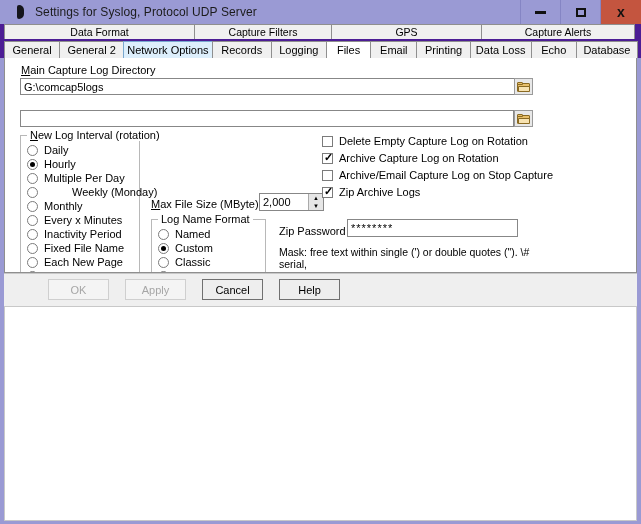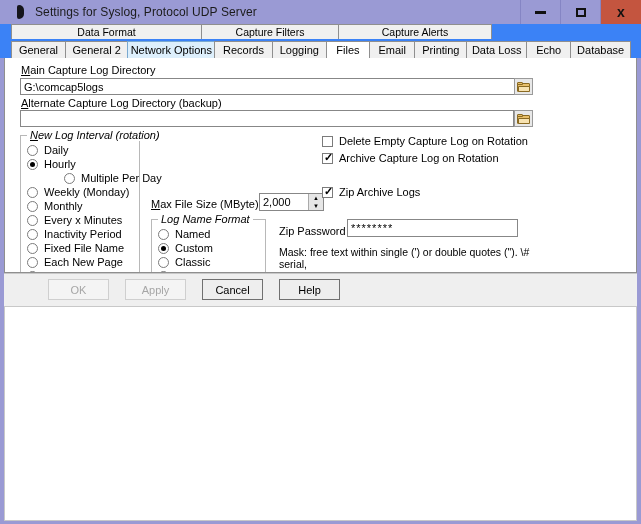--- a/index.html
+++ b/index.html
@@ -46,21 +46,21 @@
   }
   .wc.close{background:#c4553f;width:41px;}
   .wc .min-g{width:11px;height:3px;background:#111;}
   .wc .max-g{width:10px;height:9px;border:2px solid #111;box-sizing:border-box;}
   .wc .close-g{
     font-family:"Liberation Sans",sans-serif;
     font-size:14px;font-weight:bold;color:#111;line-height:1;
   }
   
   .tabs-wrap{
-    flex:0 0 auto;padding:0 11px;background:#3b82f6;
+    flex:0 0 auto;padding:0 4px;background:#4c1d95;
   }
   .tabrow{display:flex;}
   .tabrow.row1{height:15px;}
   .tabrow.row2{height:19px;align-items:flex-end;}
   .tab{
     background:#f0f0f0;
     border:1px solid #8f8f8f;
     border-bottom:none;
     display:flex;align-items:center;justify-content:center;
     font-size:11px;color:#000;
@@ -125,21 +125,20 @@
   .folder .front{
     position:absolute;left:1px;top:4px;width:12px;height:6px;
     background:#f7e2b0;border:1px solid #8a6a22;box-sizing:border-box;
     border-radius:0 0 1px 1px;
   }
   
   .group{
     position:absolute;
     border:1px solid #b8b8b8;
     box-sizing:border-box;
-    font-style:italic;
   }
   .group-title{
     position:absolute;background:#fff;padding:0 3px;
     font-size:11px;top:-7px;left:6px;white-space:nowrap;
   }
   .radio-row,.check-row{
     position:absolute;display:flex;align-items:center;
     white-space:nowrap;
   }
   .radio{
@@ -227,20 +226,21 @@
       <div class="wc close">
           <div class="close-g">x</div>
         </div>
     </div>
   </div>
 
   <div class="tabs-wrap">
     <div class="tabrow row1">
       <div class="tab" style="width:191px">Data Format</div>
       <div class="tab" style="width:138px">Capture Filters</div>
+      <div class="tab" style="width:151px">GPS</div>
       <div class="tab" style="width:154px">Capture Alerts</div>
     </div>
     <div class="tabrow row2">
       <div class="tab" style="width:57px">General</div>
       <div class="tab" style="width:66px">General 2</div>
       <div class="tab hover" style="width:91px">Network Options</div>
       <div class="tab" style="width:61px">Records</div>
       <div class="tab" style="width:57px">Logging</div>
       <div class="tab active" style="width:46px">Files</div>
       <div class="tab" style="width:48px">Email</div>
@@ -256,21 +256,20 @@
     <div class="lbl" style="position:absolute;left:16px;top:6px;"><span class="u">M</span>ain Capture Log Directory</div>
     <div class="field" style="left:15px;top:20px;width:506px;height:17px;" title="G:\comcap5logs">G:\comcap5logs</div>
     <div class="browse-btn" style="left:509px;top:20px;">
       <div class="folder">
           <div class="back"></div>
           <div class="tabf"></div>
           <div class="front"></div>
         </div>
     </div>
 
-    <div class="lbl" style="position:absolute;left:16px;top:39px;"><span class="u">A</span>lternate Capture Log Directory (backup)</div>
     <div class="field" style="left:15px;top:52px;width:494px;height:17px;"></div>
     <div class="browse-btn" style="left:509px;top:52px;">
       <div class="folder">
           <div class="back"></div>
           <div class="tabf"></div>
           <div class="front"></div>
         </div>
     </div>
 
     <div class="group" style="left:15px;top:77px;width:120px;height:153px;">
@@ -279,25 +278,25 @@
     <div class="radio-row" style="left:22px;top:86px;">
       <span class="radio"></span>
       <span class="lbl">Daily</span>
     </div>
     <div class="radio-row" style="left:22px;top:100px;">
       <span class="radio">
           <span class="dot"></span>
         </span>
       <span class="lbl">Hourly</span>
     </div>
-    <div class="radio-row" style="left:22px;top:114px;margin-left:37px;">
+    <div class="radio-row" style="left:22px;top:114px;">
       <span class="radio"></span>
       <span class="lbl">Multiple Per Day</span>
     </div>
-    <div class="radio-row" style="left:22px;top:128px;">
+    <div class="radio-row" style="left:22px;top:128px;gap:28px;">
       <span class="radio"></span>
       <span class="lbl">Weekly (Monday)</span>
     </div>
     <div class="radio-row" style="left:22px;top:142px;">
       <span class="radio"></span>
       <span class="lbl">Monthly</span>
     </div>
     <div class="radio-row" style="left:22px;top:156px;">
       <span class="radio"></span>
       <span class="lbl">Every x Minutes</span>
@@ -353,20 +352,24 @@
     <div class="check-row" style="left:317px;top:77px;">
       <span class="cbox"></span>
       <span class="lbl">Delete Empty Capture Log on Rotation</span>
     </div>
     <div class="check-row" style="left:317px;top:94px;">
       <span class="cbox">
           <span class="tick">✓</span>
         </span>
       <span class="lbl">Archive Capture Log on Rotation</span>
     </div>
+    <div class="check-row" style="left:317px;top:111px;">
+      <span class="cbox"></span>
+      <span class="lbl">Archive/Email Capture Log on Stop Capture</span>
+    </div>
     <div class="check-row" style="left:317px;top:128px;">
       <span class="cbox">
           <span class="tick">✓</span>
         </span>
       <span class="lbl">Zip Archive Logs</span>
     </div>
 
     <div class="lbl" style="position:absolute;left:274px;top:167px;">Zip Password</div>
     <div class="field pwd" style="left:342px;top:161px;width:171px;height:18px;">********</div>
 

